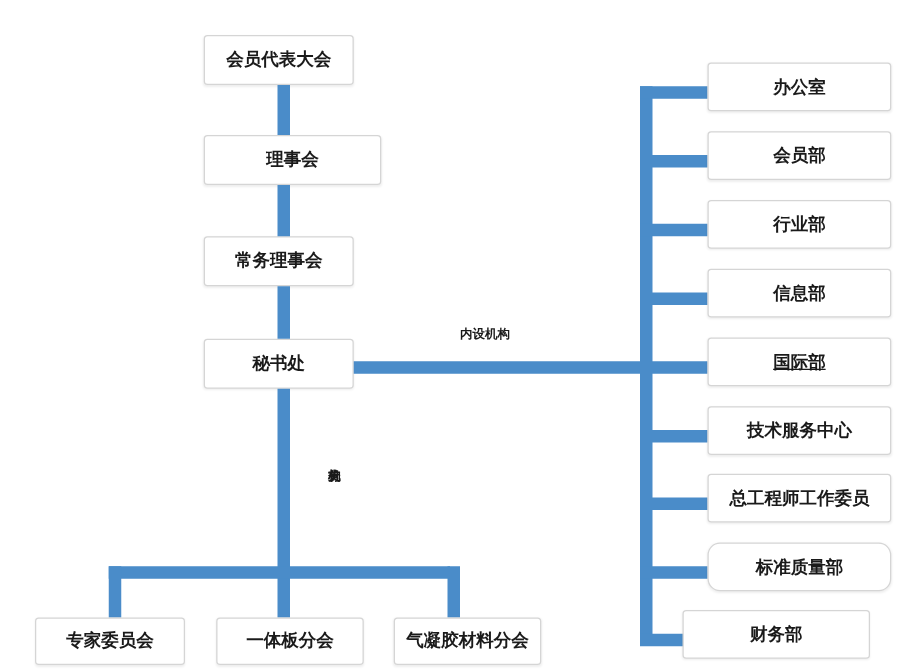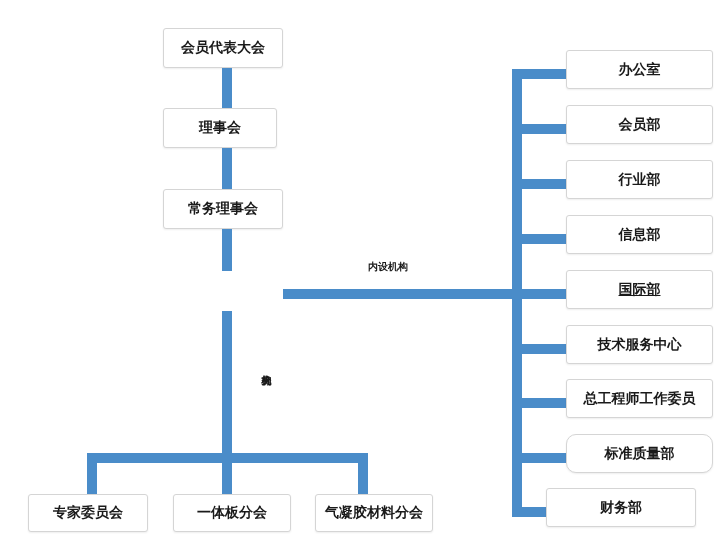--- a/index.html
+++ b/index.html
@@ -52,22 +52,23 @@
     letter-spacing: 0;
     white-space: normal;
   }
 </style>
 </head>
 <body>
 
 <div class="canvas">
 
   <div class="node" style="left:153px; top:18px;  width:120px; height:40px;">会员代表大会</div>
-  <div class="node" style="left:153px; top:98px;  width:114px; height:40px;">理事会</div>
+  <div class="node" style="left:153px; top:98px;  width:142px; height:40px;">理事会</div>
   <div class="node" style="left:153px; top:179px; width:120px; height:40px;">常务理事会</div>
+  <div class="node" style="left:153px; top:261px; width:120px; height:40px;">秘书处</div>
 
   <div class="line v-line" style="left:212px; top:58px;  height:40px;"></div>
   <div class="line v-line" style="left:212px; top:138px; height:41px;"></div>
   <div class="line v-line" style="left:212px; top:219px; height:42px;"></div>
   <div class="line v-line" style="left:212px; top:301px; height:183px;"></div>
 
   <div class="line h-line" style="left:273px; top:279px; width:283px;"></div>
   <div class="line v-line" style="left:502px; top:59px;  height:439px;"></div>
 
   <div class="line h-line" style="left:502px; top:59px;  width:54px;"></div>

